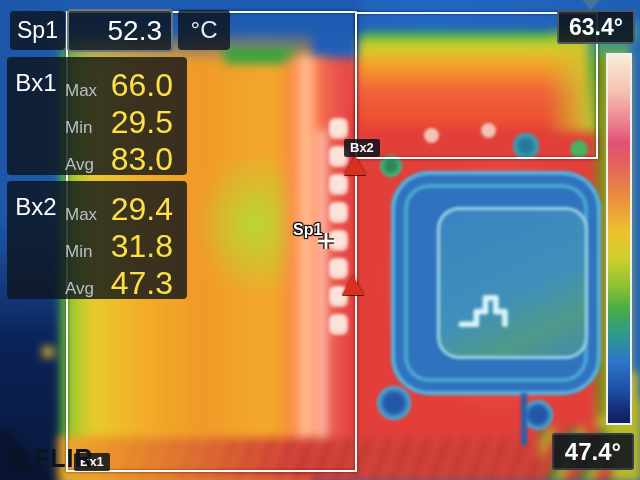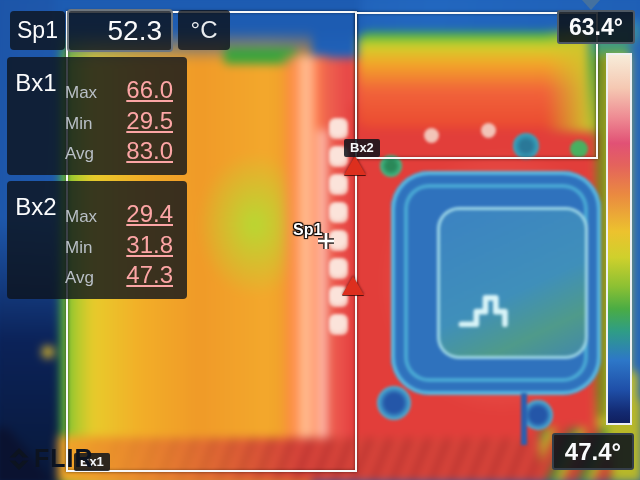--- a/index.html
+++ b/index.html
@@ -80,24 +80,24 @@
          align-items:center;justify-content:center;}
   .sp-val{left:67px;top:9px;width:106px;height:43px;border:2px solid #6e767e;font-size:28px;
           display:flex;align-items:center;justify-content:flex-end;padding-right:9px;}
   .sp-unit{left:178px;top:10px;width:52px;height:40px;font-size:24px;color:#e8ebee;
           display:flex;align-items:center;justify-content:center;}
   .bxpanel{width:180px;height:118px;display:flex;}
   .bxp1{left:7px;top:57px;}
   .bxp2{left:7px;top:181px;}
   .bid{width:58px;text-align:center;font-size:24px;padding-top:12px;}
   .rows{flex:1;display:flex;flex-direction:column;justify-content:space-between;
-        padding:19px 14px 10px 0;}
+        padding:10px 14px 10px 0;}
   .row{display:flex;justify-content:space-between;align-items:baseline;}
   .rlabel{font-size:17px;color:#b9bfc6;}
-  .rval{font-size:24px;color:#fca5a5;text-decoration:underline;}
+  .rval{font-size:32px;color:#fde047;}
 
   .smax{left:557px;top:10px;width:78px;height:34px;border:2px solid #4d5864;border-radius:3px;
         font-size:23px;font-weight:bold;display:flex;align-items:center;justify-content:center;
         background:rgba(13,19,27,.88);}
   .smin{left:552px;top:433px;width:82px;height:37px;border:2px solid #353e48;border-radius:3px;
         font-size:24px;font-weight:bold;display:flex;align-items:center;justify-content:center;
         background:rgba(13,19,27,.88);}
 
   .colorbar{position:absolute;left:606px;top:53px;width:26px;height:372px;border:2px solid #eef0f2;
         background:linear-gradient(180deg,#f7ecd9 0%,#f5c8b2 9%,#ee8b93 17%,#e15175 24%,

